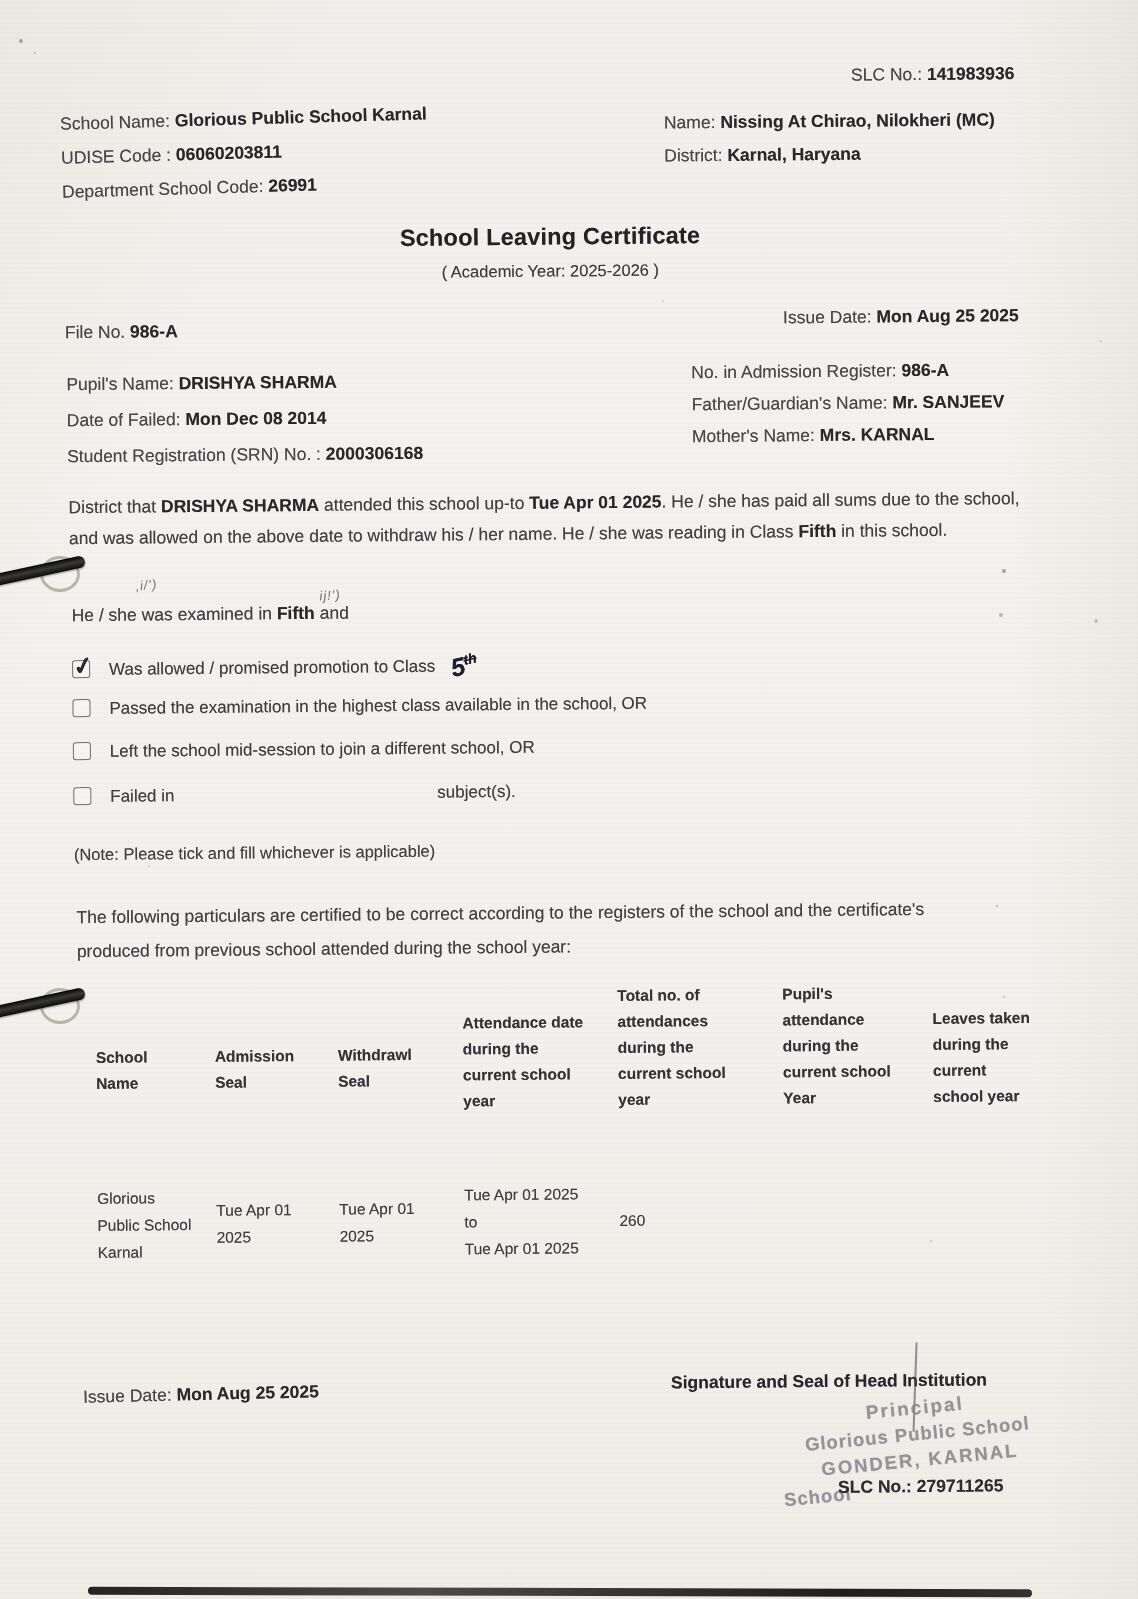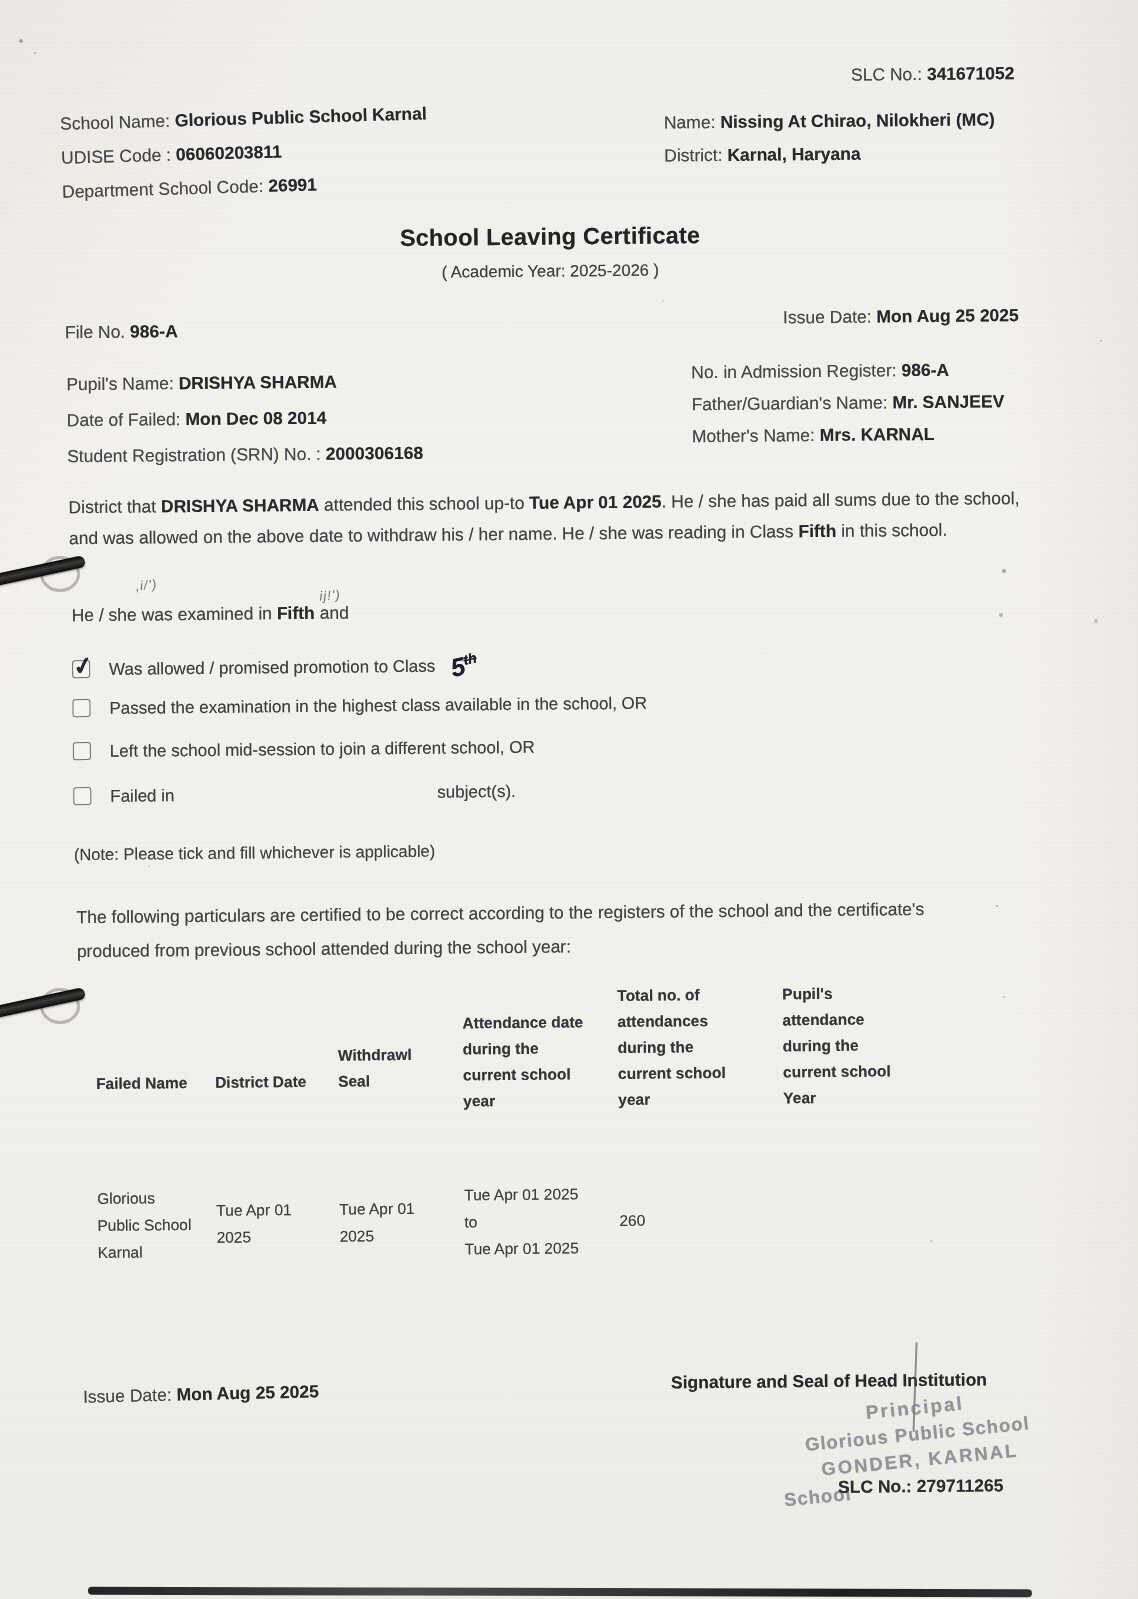--- a/index.html
+++ b/index.html
@@ -153,21 +153,21 @@
 <body>
 
 <div class="page">
   <div class="grain"></div>
   <div class="speckles"></div>
 
   <div class="sheet">
 
     <div class="abs slc-top line">
       <span class="lbl">SLC No.:</span>
-      <span class="b">341671052</span>
+      <span class="b">141983936</span>
     </div>
 
     <div class="abs school-block">
       <div class="line">
         <span class="lbl">School Name:</span>
         <span class="b">Glorious Public School Karnal</span>
       </div>
       <div class="line">
         <span class="lbl">UDISE Code :</span>
         <span class="b">06060203811</span>
@@ -255,26 +255,27 @@
       <span class="cbox"></span>
       <span class="cb-label">Failed in</span>
       <span class="cb-suffix">subject(s).</span>
     </div>
 
     <div class="abs note">(Note: Please tick and fill whichever is applicable)</div>
 
     <p class="abs particulars">The following particulars are certified to be correct according to the registers of the school and the certificate's produced from previous school attended during the school year:</p>
 
     <div class="abs tbl tbl-head">
-      <div class="c c1">Failed Name</div>
-      <div class="c c2">District Date</div>
+      <div class="c c1">School Name</div>
+      <div class="c c2">Admission Seal</div>
       <div class="c c3">Withdrawl Seal</div>
       <div class="c c4">Attendance date during the current school year</div>
       <div class="c c5">Total no. of attendances during the current school year</div>
       <div class="c c6">Pupil's attendance during the current school Year</div>
+      <div class="c c7">Leaves taken during the current school year</div>
     </div>
 
     <div class="abs tbl tbl-row">
       <div class="c c1">Glorious Public School Karnal</div>
       <div class="c c2">Tue Apr 01 2025</div>
       <div class="c c3">Tue Apr 01 2025</div>
       <div class="c c4">Tue Apr 01 2025
 to
 Tue Apr 01 2025</div>
       <div class="c c5">260</div>

